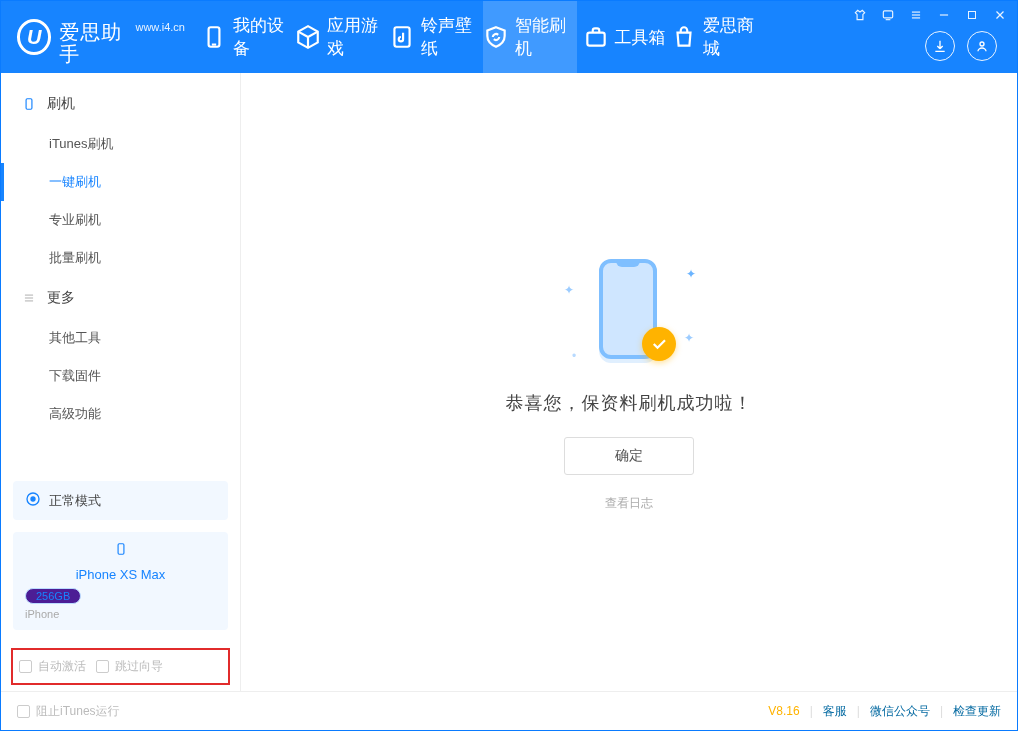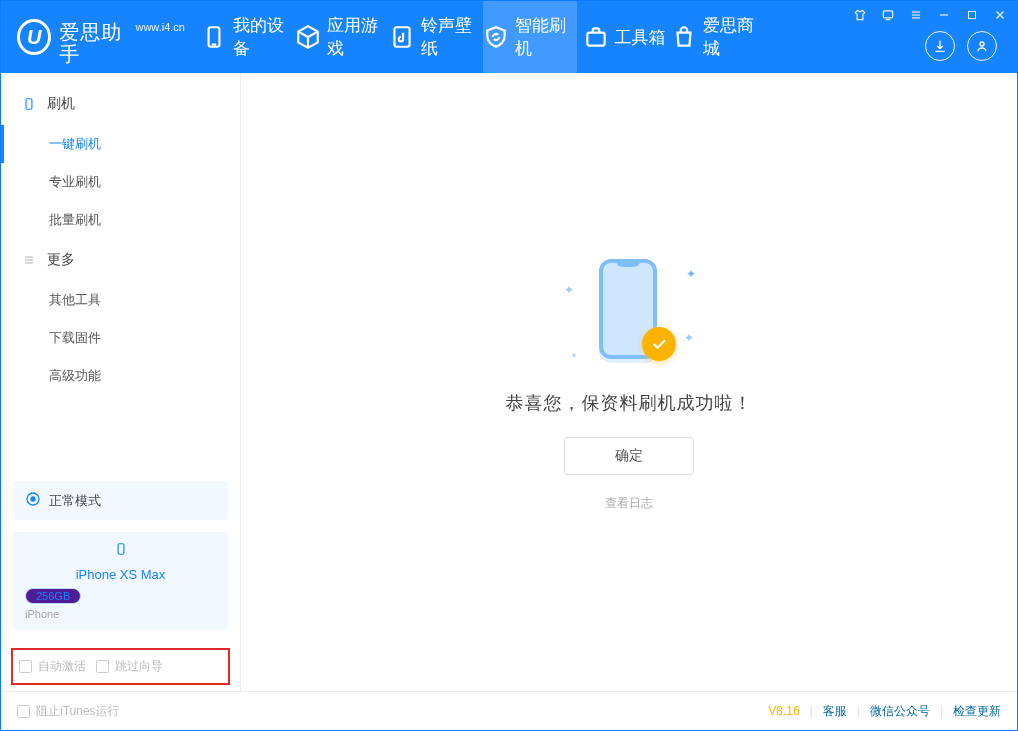--- a/index.html
+++ b/index.html
@@ -177,20 +177,21 @@
   <div class="sidebar">
     <div class="side-scroll">
       <div class="side-header">
         <span class="hicon">
               <svg width="14" height="14" viewBox="0 0 24 24" fill="none" stroke="#1784ff" stroke-width="2">
                 <rect x="7" y="3" width="10" height="18" rx="2"></rect>
               </svg>
             </span>
         <span>刷机</span>
       </div>
+      <div class="side-item">iTunes刷机</div>
       <div class="side-item active">一键刷机</div>
       <div class="side-item">专业刷机</div>
       <div class="side-item">批量刷机</div>
 
       <div class="side-header">
         <span class="hicon">
               <svg width="14" height="14" viewBox="0 0 24 24" stroke="#bbb" stroke-width="2">
                 <line x1="5" y1="7" x2="19" y2="7"></line>
                 <line x1="5" y1="12" x2="19" y2="12"></line>
                 <line x1="5" y1="17" x2="19" y2="17"></line>

